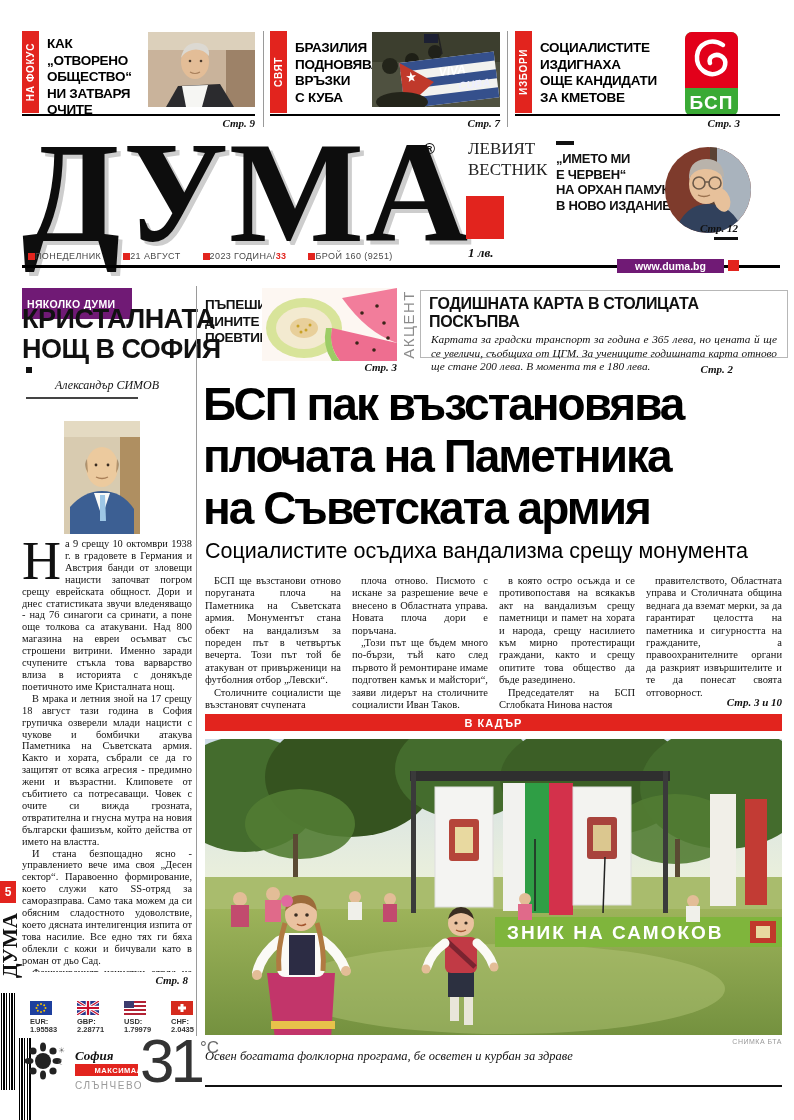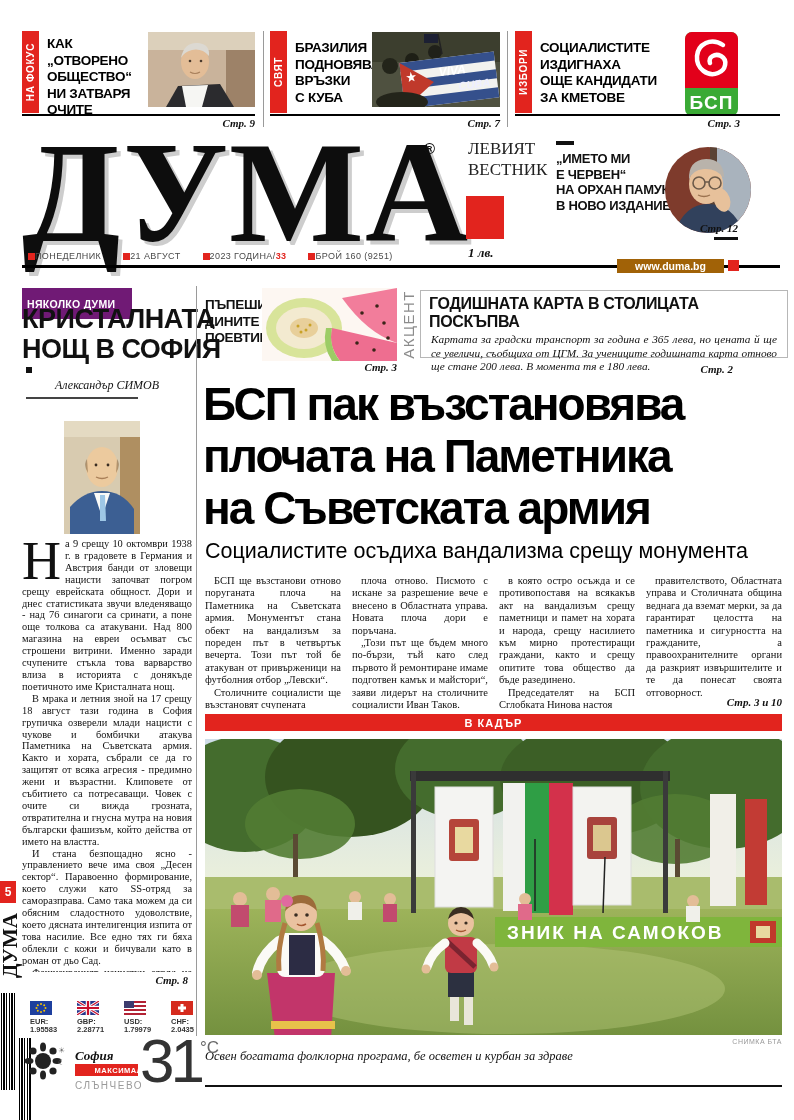--- a/index.html
+++ b/index.html
@@ -180,21 +180,21 @@
         <span>2023 ГОДИНА/</span>
         <span style="color:#e2241e;font-weight:bold;">33</span>
       </span>
     <span class="it">
         <span class="sq"></span>
         <span>БРОЙ 160 (9251)</span>
       </span>
   </div>
 
   <div class="abs" style="left:22px;top:265px;width:758px;height:3px;background:#000;"></div>
-  <div class="abs" style="left:617px;top:259px;width:107px;height:14px;background:#a16207;display:flex;align-items:center;justify-content:center;">
+  <div class="abs" style="left:617px;top:259px;width:107px;height:14px;background:#701a75;display:flex;align-items:center;justify-content:center;">
     <span style="color:#fff;font-weight:bold;font-size:10.5px;">www.duma.bg</span>
   </div>
   <div class="redsq" style="left:728px;top:260px;width:11px;height:11px;"></div>
 
   <div class="abs" style="left:22px;top:288px;width:110px;height:31px;background:#701a75;display:flex;align-items:center;padding-left:5px;box-sizing:border-box;">
     <span style="color:#fff;font-weight:bold;font-size:10.5px;letter-spacing:.3px;">НЯКОЛКО ДУМИ</span>
   </div>
   <div class="abs" style="left:22px;top:305px;font-weight:bold;font-size:27px;line-height:29.5px;letter-spacing:-.5px;">
     <div>КРИСТАЛНАТА</div>
     <div>НОЩ В СОФИЯ</div>

